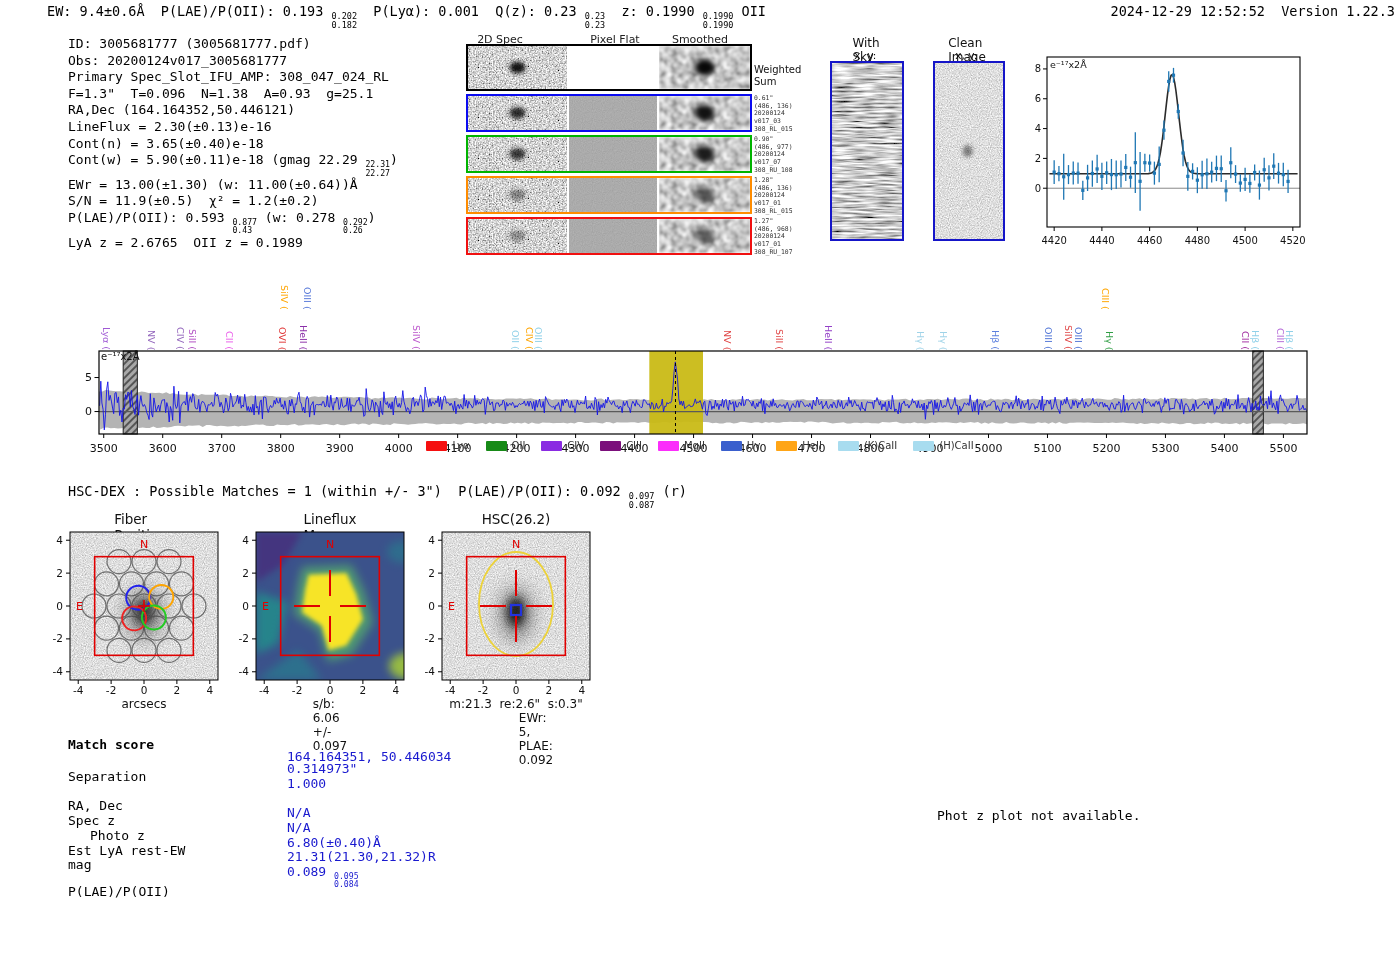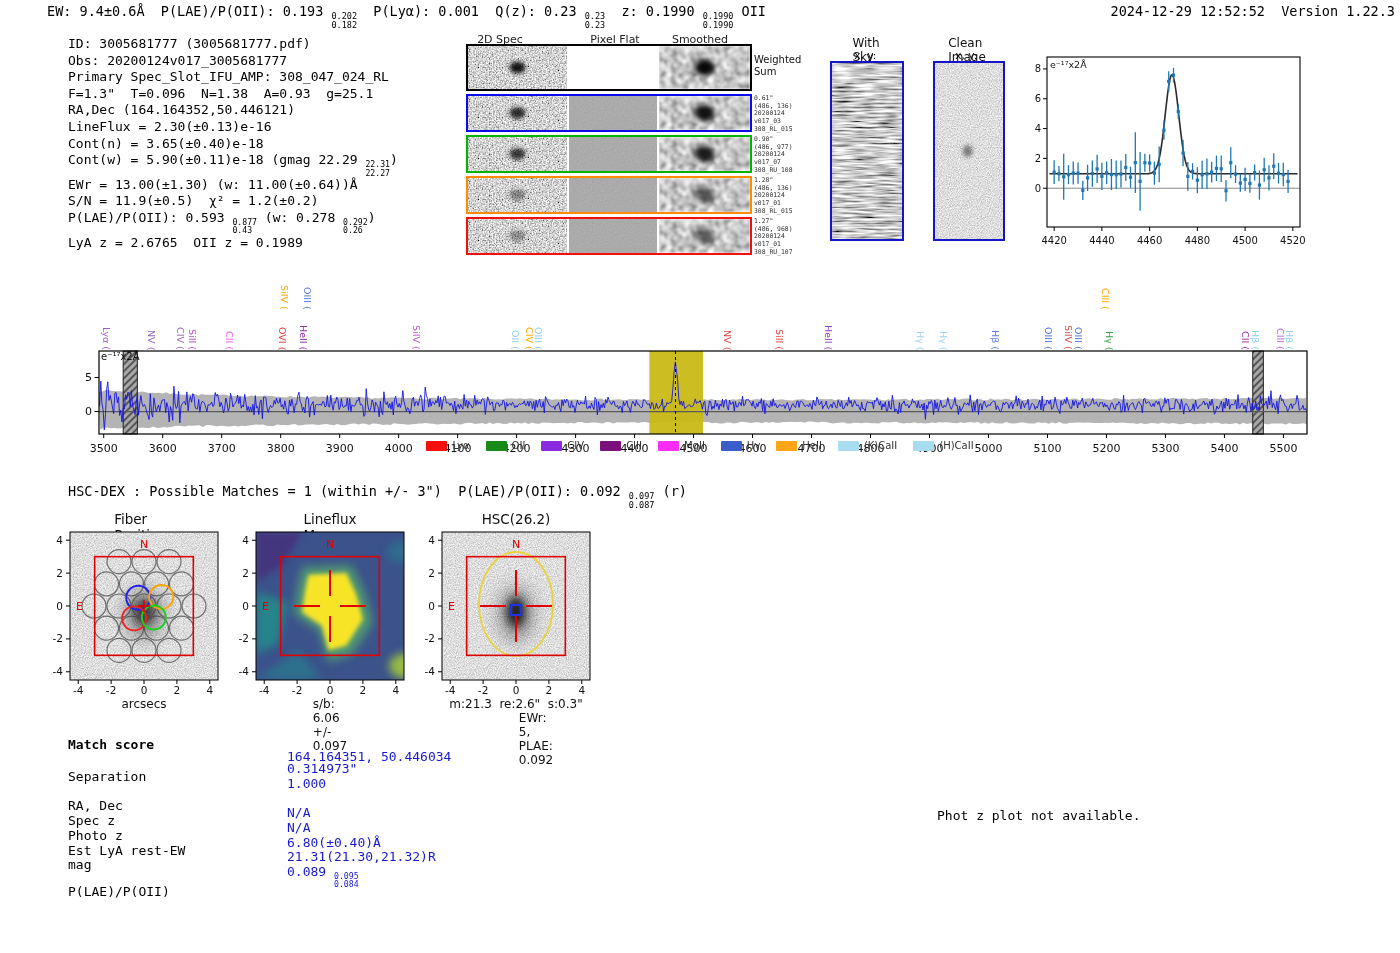--- a/index.html
+++ b/index.html
@@ -129,21 +129,21 @@
                 <ellipse cx="49.5" cy="21.5" rx="8" ry="6" fill="#000" opacity="0.9" style="filter:blur(2px)"></ellipse>
               </svg></div>
             <div style="width: 88px; height: 43px;"><svg width="88" height="43">
                 <rect width="88" height="43" fill="#ffffff"></rect>
               </svg></div>
             <div style="width: 91px; height: 43px;"><svg width="91" height="43">
                 <rect width="91" height="43" fill="#999" filter="url(#f-smooth)"></rect>
                 <ellipse cx="45.5" cy="21.5" rx="10" ry="8" fill="#000" opacity="0.95" style="filter:blur(2.5px)"></ellipse>
               </svg></div>
           </div>
-          <div class="rann big sans" style="top: 10px;">
+          <div class="rann big sans" style="top: 20px;">
             <div>Weighted</div>
             <div>Sum</div>
           </div>
         </div>
         <div class="s2row" style="top: 63px; height: 38px;">
           <div class="lnum" style="top: 4.75px;">
             <div>0.34</div>
             <div>0.88</div>
             <div>322</div>
           </div>
@@ -680,21 +680,21 @@
 
   <div class="abs" id="match-table">
       <div class="mlabel pre" style="top: 770px;">Separation</div>
       <div class="mvalue pre" style="top: 762px;"><span>0.314973"</span></div>
       <div class="mlabel pre" style="top: 738px; font-weight: bold;">Match score</div>
       <div class="mvalue pre" style="top: 776.7px;"><span>1.000</span></div>
       <div class="mlabel pre" style="top: 799.4px;">RA, Dec</div>
       <div class="mvalue pre" style="top: 750px;"><span>164.164351, 50.446034</span></div>
       <div class="mlabel pre" style="top: 814.1px;">Spec z</div>
       <div class="mvalue pre" style="top: 806.1px;"><span>N/A</span></div>
-      <div class="mlabel pre" style="top: 828.8px;">Photo z</div>
+      <div class="mlabel pre" style="top: 828.8px; margin-left: 22px;">Photo z</div>
       <div class="mvalue pre" style="top: 820.8px;"><span>N/A</span></div>
       <div class="mlabel pre" style="top: 843.5px;">Est LyA rest-EW</div>
       <div class="mvalue pre" style="top: 835.5px;"><span>6.80(±0.40)Å</span></div>
       <div class="mlabel pre" style="top: 858.2px;">mag</div>
       <div class="mvalue pre" style="top: 850.2px;"><span>21.31(21.30,21.32)R</span></div>
       <div class="mlabel pre" style="top: 872.9px; margin-top: 12px;">P(LAE)/P(OII)</div>
       <div class="mvalue pre" style="top: 864.9px;"><span>0.089 </span><span class="stack"><span>0.095</span><span>0.084</span></span></div>
     </div>
 
   <div class="abs" id="photz-note">Phot z plot not available.</div>

